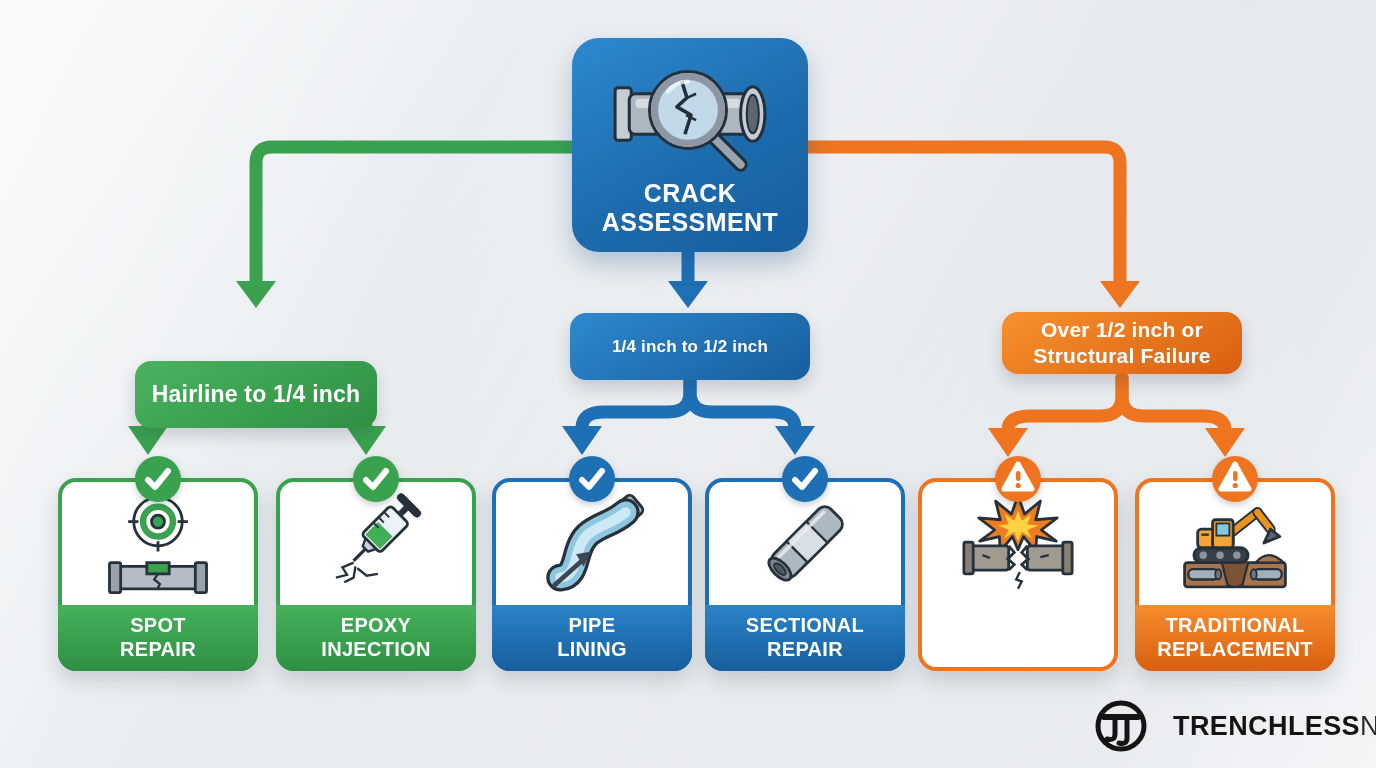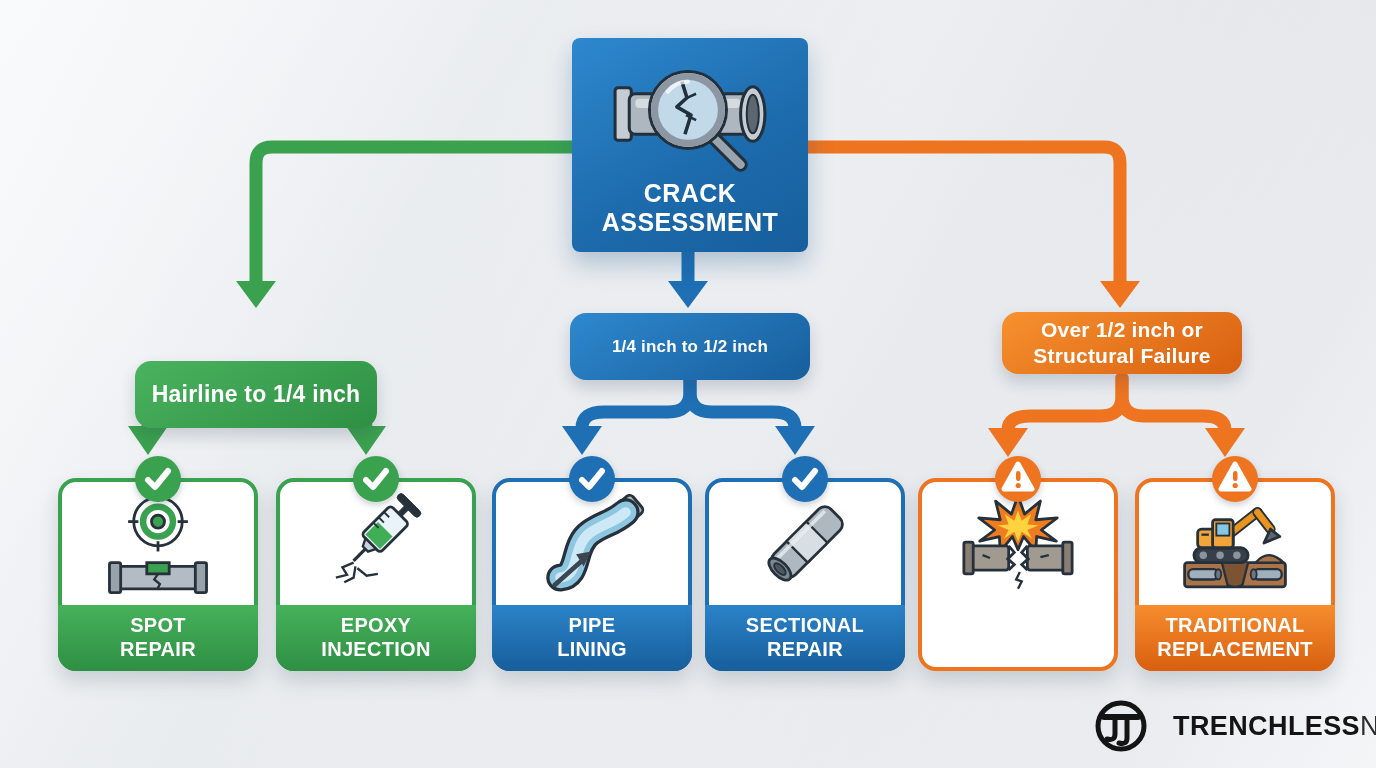--- a/index.html
+++ b/index.html
@@ -15,21 +15,21 @@
   .conn{position:absolute;left:0;top:0;z-index:1;}
   .c-green path{stroke:var(--green,#3aa24f);stroke-width:13;fill:none;stroke-linecap:round;}
   .c-green polygon{fill:var(--green,#3aa24f);}
   .c-blue path{stroke:var(--blue,#1e6fb4);stroke-width:13;fill:none;stroke-linecap:round;}
   .c-blue polygon{fill:var(--blue,#1e6fb4);}
   .c-orange path{stroke:var(--orange,#ee7420);stroke-width:13;fill:none;stroke-linecap:round;}
   .c-orange polygon{fill:var(--orange,#ee7420);}
 
   .node{position:absolute;z-index:2;display:flex;flex-direction:column;align-items:center;justify-content:center;
         color:var(--text-light,#fff);text-align:center;}
-  .root-box{left:572px;top:38px;width:236px;height:214px;border-radius:8px;
+  .root-box{left:572px;top:38px;width:236px;height:214px;border-radius:27px;
         background:linear-gradient(150deg,#2e88ce 0%,#1d6cae 55%,var(--blue-dark,#175e9c) 100%);
         box-shadow:0 12px 24px rgba(25,80,130,.28);}
   .root-title{font-weight:bold;font-size:25px;line-height:1.18;letter-spacing:.4px;margin-top:4px;}
 
   .range{border-radius:16px;font-weight:bold;letter-spacing:.2px;box-shadow:0 8px 16px rgba(40,60,80,.2);}
   .range.green{left:135px;top:313px;width:242px;height:67px;font-size:23px;
         background:linear-gradient(150deg,#4ab35f,var(--green-dark,#2e8f43));margin-top:48px;}
   .range.blue{left:570px;top:313px;width:240px;height:67px;font-size:17px;
         background:linear-gradient(150deg,#2e88ce,var(--blue-dark,#175e9c));}
   .range.orange{left:1002px;top:312px;width:240px;height:62px;font-size:21px;line-height:1.25;

